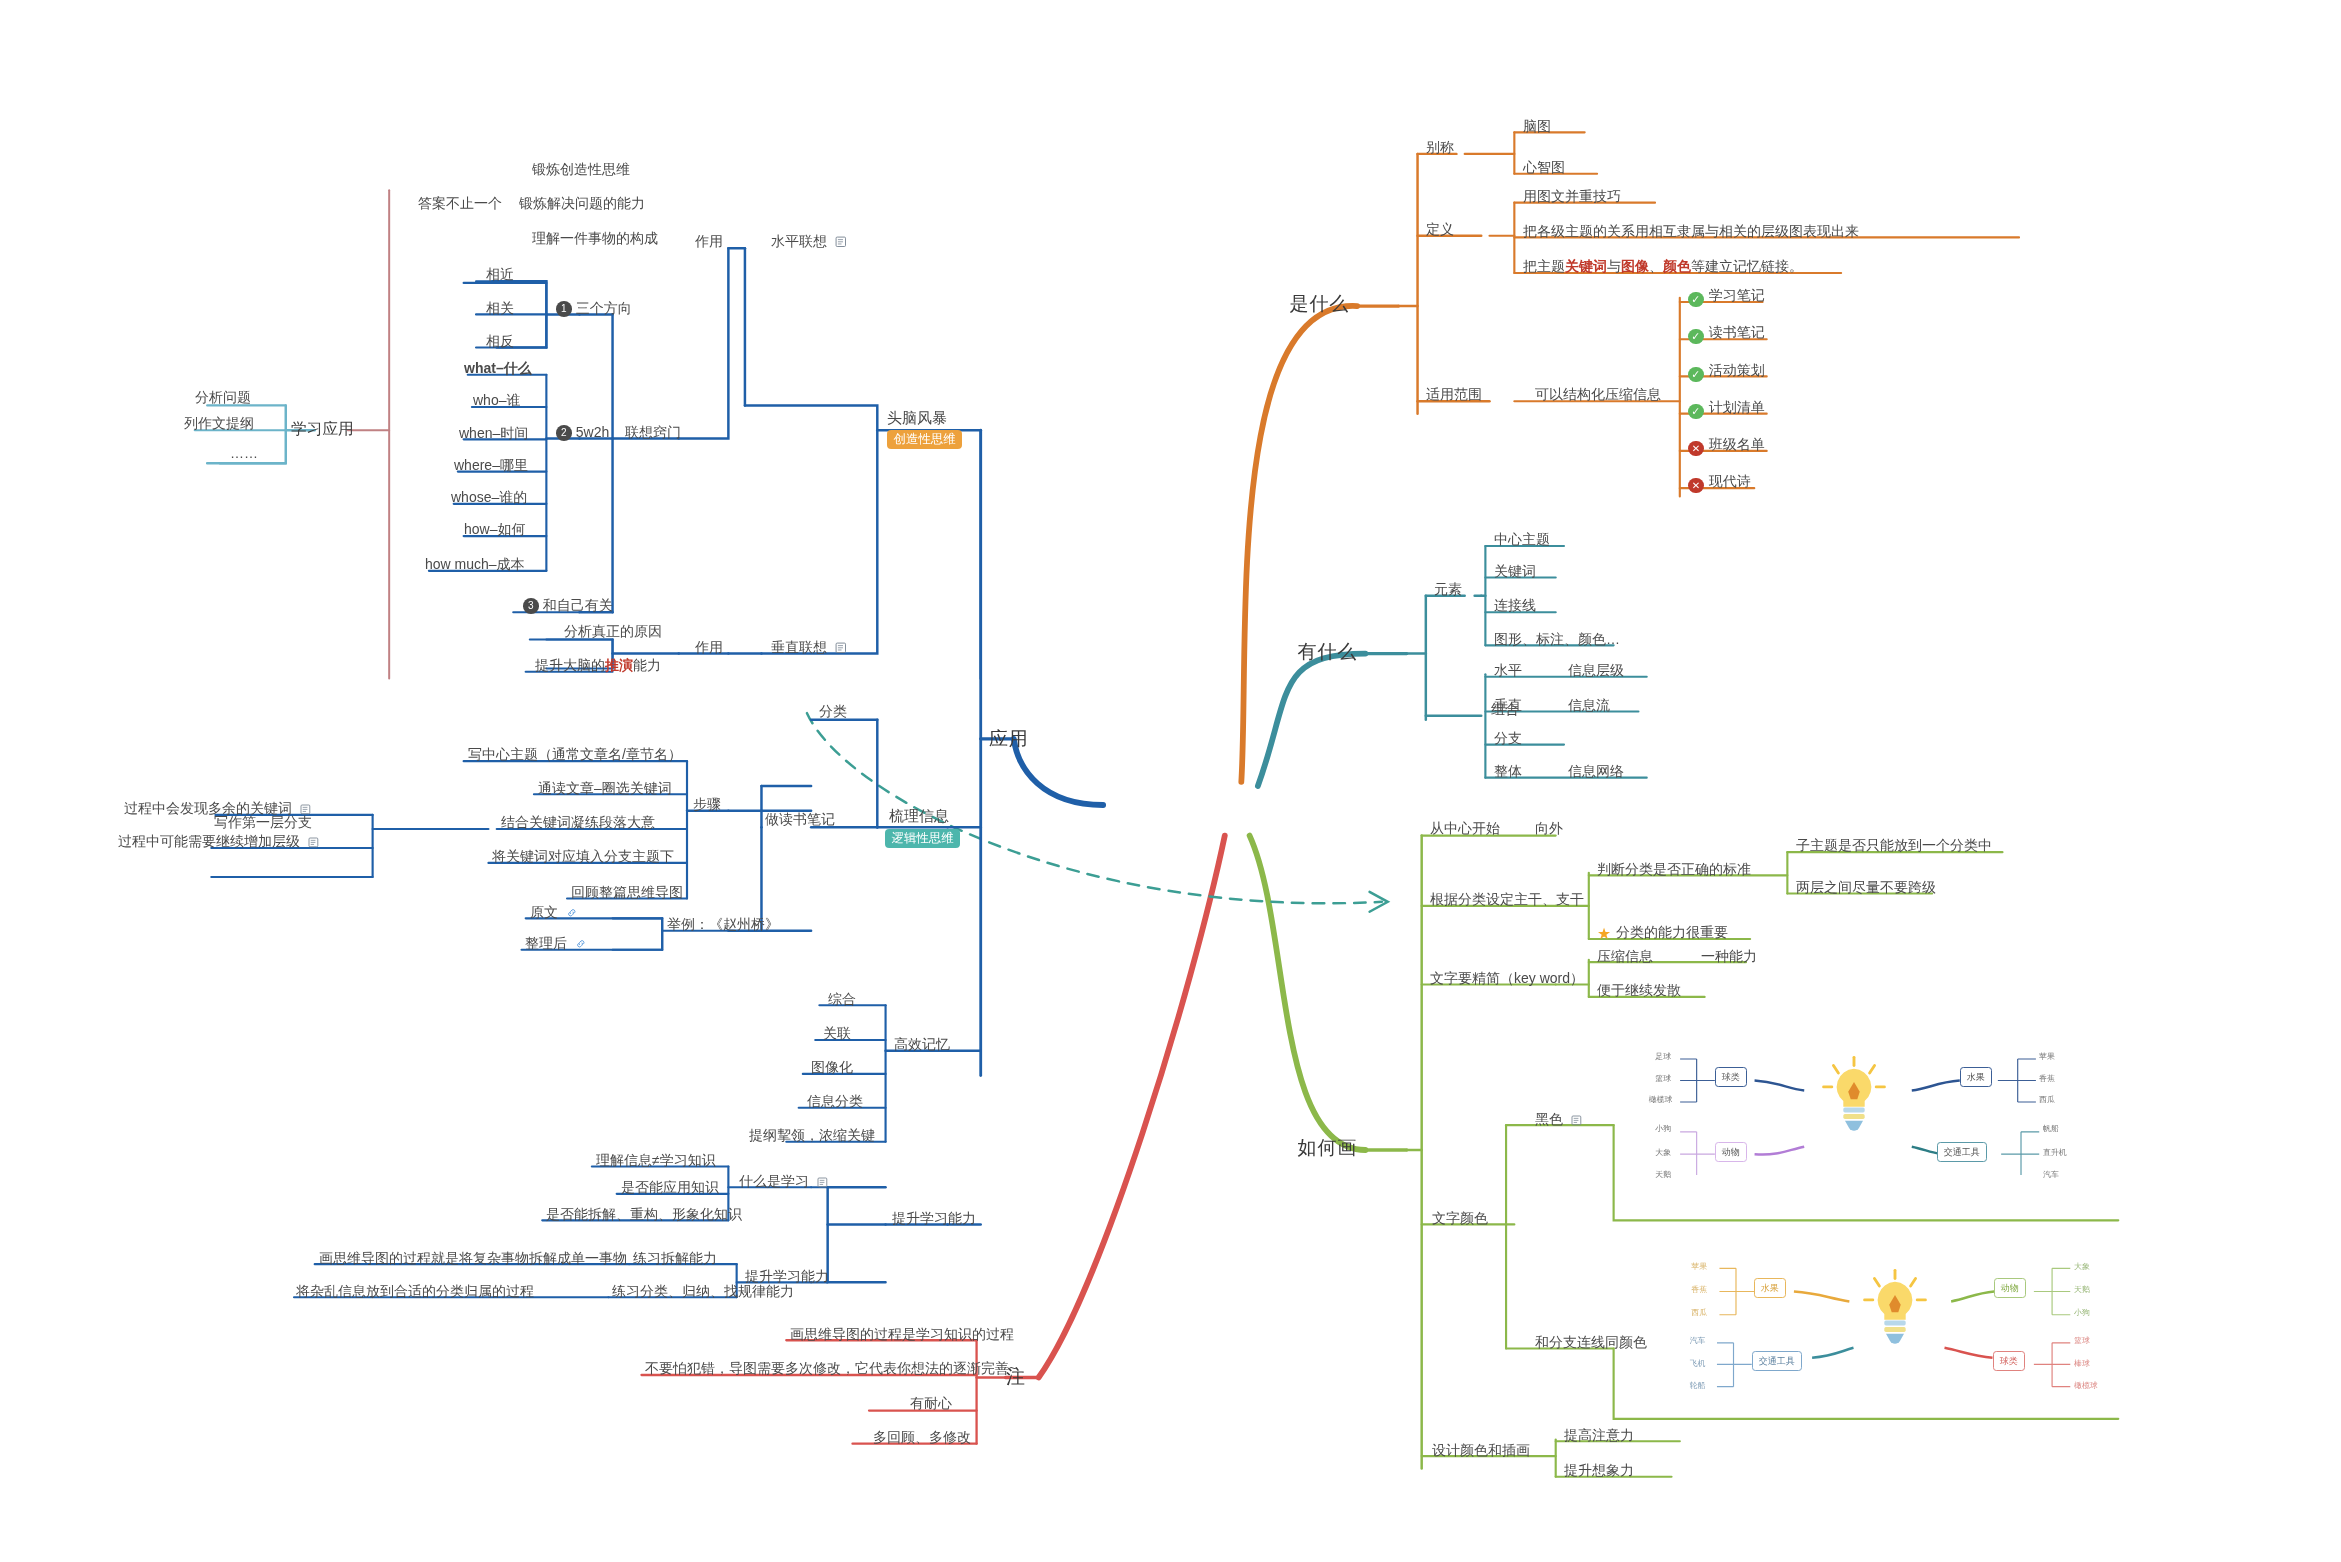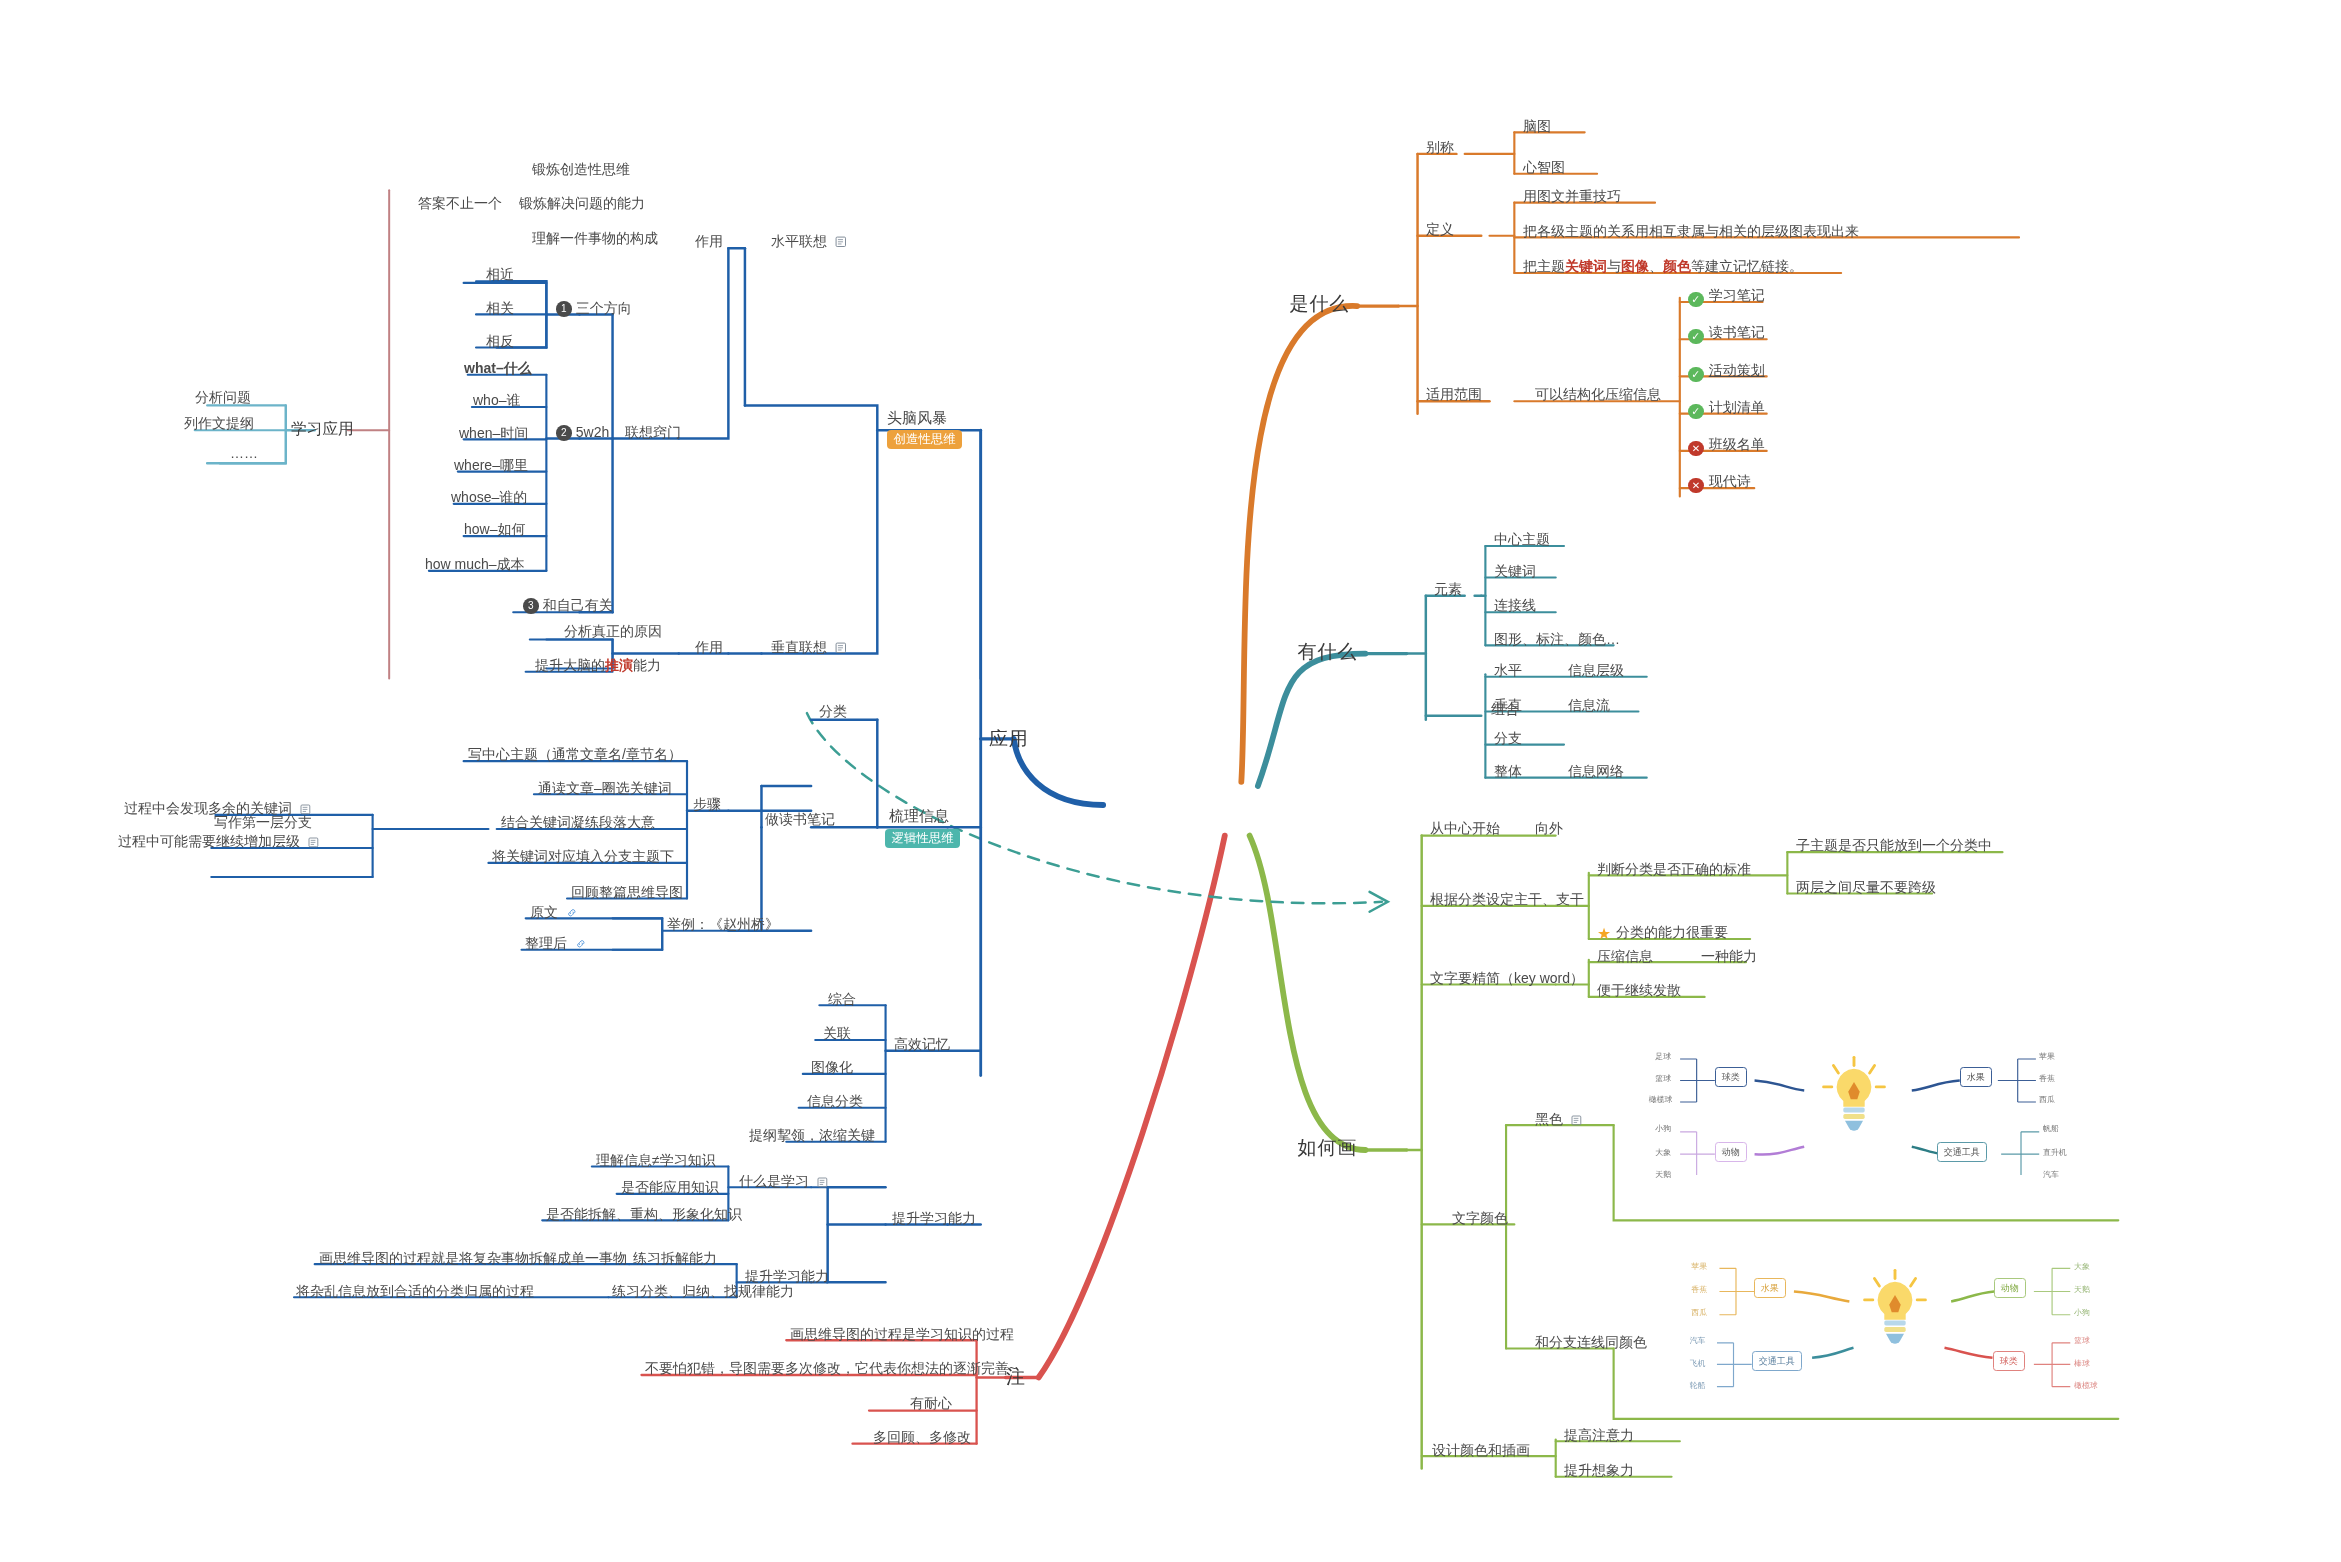--- a/index.html
+++ b/index.html
@@ -435,21 +435,21 @@
   <div class="node lbl" style="left:1426px;top:221px;">定义</div>
   <div class="node lbl" style="left:1523px;top:188px;">用图文并重技巧</div>
   <div class="node lbl" style="left:1523px;top:223px;">把各级主题的关系用相互隶属与相关的层级图表现出来</div>
   <div class="node lbl" style="left:1523px;top:258px;">把主题<span class="kw-red">关键词</span>与<span class="kw-red">图像</span>、<span class="kw-red">颜色</span>等建立记忆链接。</div>
 
   <div class="node lbl" style="left:1426px;top:386px;">适用范围</div>
   <div class="node lbl" style="left:1535px;top:386px;">可以结构化压缩信息</div>
 
   <div class="node lbl" style="left:1688px;top:287px;"><span class="chk">✓</span><span>学习笔记</span></div>
   <div class="node lbl" style="left:1688px;top:324px;"><span class="chk">✓</span><span>读书笔记</span></div>
-  <div class="node lbl" style="left:1688px;top:362px;text-decoration:underline;"><span class="chk">✓</span><span>活动策划</span></div>
+  <div class="node lbl" style="left:1688px;top:362px;"><span class="chk">✓</span><span>活动策划</span></div>
   <div class="node lbl" style="left:1688px;top:399px;"><span class="chk">✓</span><span>计划清单</span></div>
   <div class="node lbl" style="left:1688px;top:436px;"><span class="xmk">✕</span><span>班级名单</span></div>
   <div class="node lbl" style="left:1688px;top:473px;"><span class="xmk">✕</span><span>现代诗</span></div>
 
   <div class="node lbl" style="left:1434px;top:581px;">元素</div>
   <div class="node lbl" style="left:1494px;top:531px;">中心主题</div>
   <div class="node lbl" style="left:1494px;top:563px;">关键词</div>
   <div class="node lbl" style="left:1494px;top:597px;">连接线</div>
   <div class="node lbl" style="left:1494px;top:631px;">图形、标注、颜色…</div>
 
@@ -469,21 +469,21 @@
   <div class="node lbl" style="left:1597px;top:861px;">判断分类是否正确的标准</div>
   <div class="node lbl" style="left:1796px;top:837px;">子主题是否只能放到一个分类中</div>
   <div class="node lbl" style="left:1796px;top:879px;">两层之间尽量不要跨级</div>
   <div class="node lbl" style="left:1597px;top:924px;"><span class="star">★</span><span>分类的能力很重要</span></div>
 
   <div class="node lbl" style="left:1430px;top:970px;">文字要精简（key word）</div>
   <div class="node lbl" style="left:1597px;top:948px;">压缩信息</div>
   <div class="node lbl" style="left:1701px;top:948px;">一种能力</div>
   <div class="node lbl" style="left:1597px;top:982px;">便于继续发散</div>
 
-  <div class="node lbl" style="left:1432px;top:1210px;margin-left:20px;">文字颜色</div>
+  <div class="node lbl" style="left:1432px;top:1210px;">文字颜色</div>
   <div class="node lbl" style="left:1535px;top:1111px;">
     <span>黑色</span>
     <span class="ico">
       <svg width="10.8" height="10.8" viewBox="0 0 16 16">
           <rect x="1.5" y="1.5" width="13" height="13" rx="1.5" fill="none" stroke="#7b8794" stroke-width="1.3"></rect>
           <line x1="4" y1="5" x2="11" y2="5" stroke="#7b8794" stroke-width="1.1"></line>
           <line x1="4" y1="8" x2="11" y2="8" stroke="#7b8794" stroke-width="1.1"></line>
           <line x1="4" y1="11" x2="9" y2="11" stroke="#7b8794" stroke-width="1.1"></line>
         </svg>
     </span>

